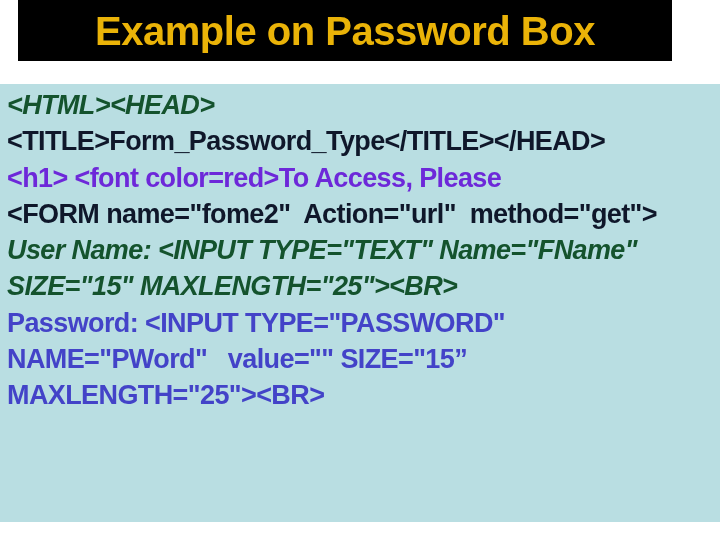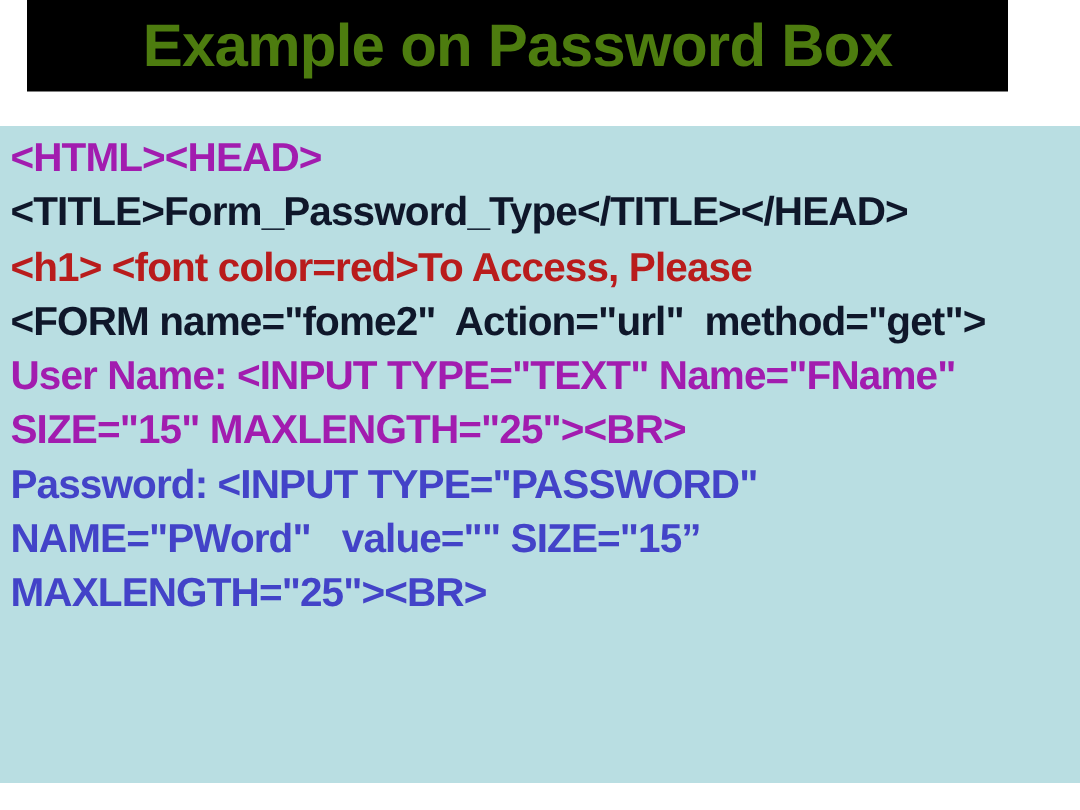--- a/index.html
+++ b/index.html
@@ -20,21 +20,21 @@
     left: 18px;
     top: 0;
     width: 654px;
     height: 61px;
     background: #000000;
     display: flex;
     align-items: center;
     justify-content: center;
   }
   .title-text {
-    color: #4d7c0f;
+    color: #eab308;
     font-weight: bold;
     font-size: 40px;
     letter-spacing: -0.5px;
     white-space: pre;
     padding-top: 2px;
   }
   .code-panel {
     position: absolute;
     left: 0;
     top: 84px;
@@ -44,24 +44,24 @@
     box-sizing: border-box;
     padding: 3px 0 0 7px;
   }
   .code-line {
     font-weight: bold;
     font-size: 27px;
     line-height: 36.3px;
     letter-spacing: -0.6px;
     white-space: pre;
   }
-  .code-line[data-color="red"]   { color: #a21caf; }
+  .code-line[data-color="red"]   { color: #14532d; font-style: italic; }
   .code-line[data-color="navy"]  { color: #0f172a; }
   .code-line[data-color="blue"]  { color: #4343c8; }
-  .code-line[data-color="black"] { color: #b91c1c; }
+  .code-line[data-color="black"] { color: #6d28d9; }
 </style>
 </head>
 <body>
 
 <div class="slide">
 
   <div class="title-bar">
     <div class="title-text">Example on Password Box</div>
   </div>
 

